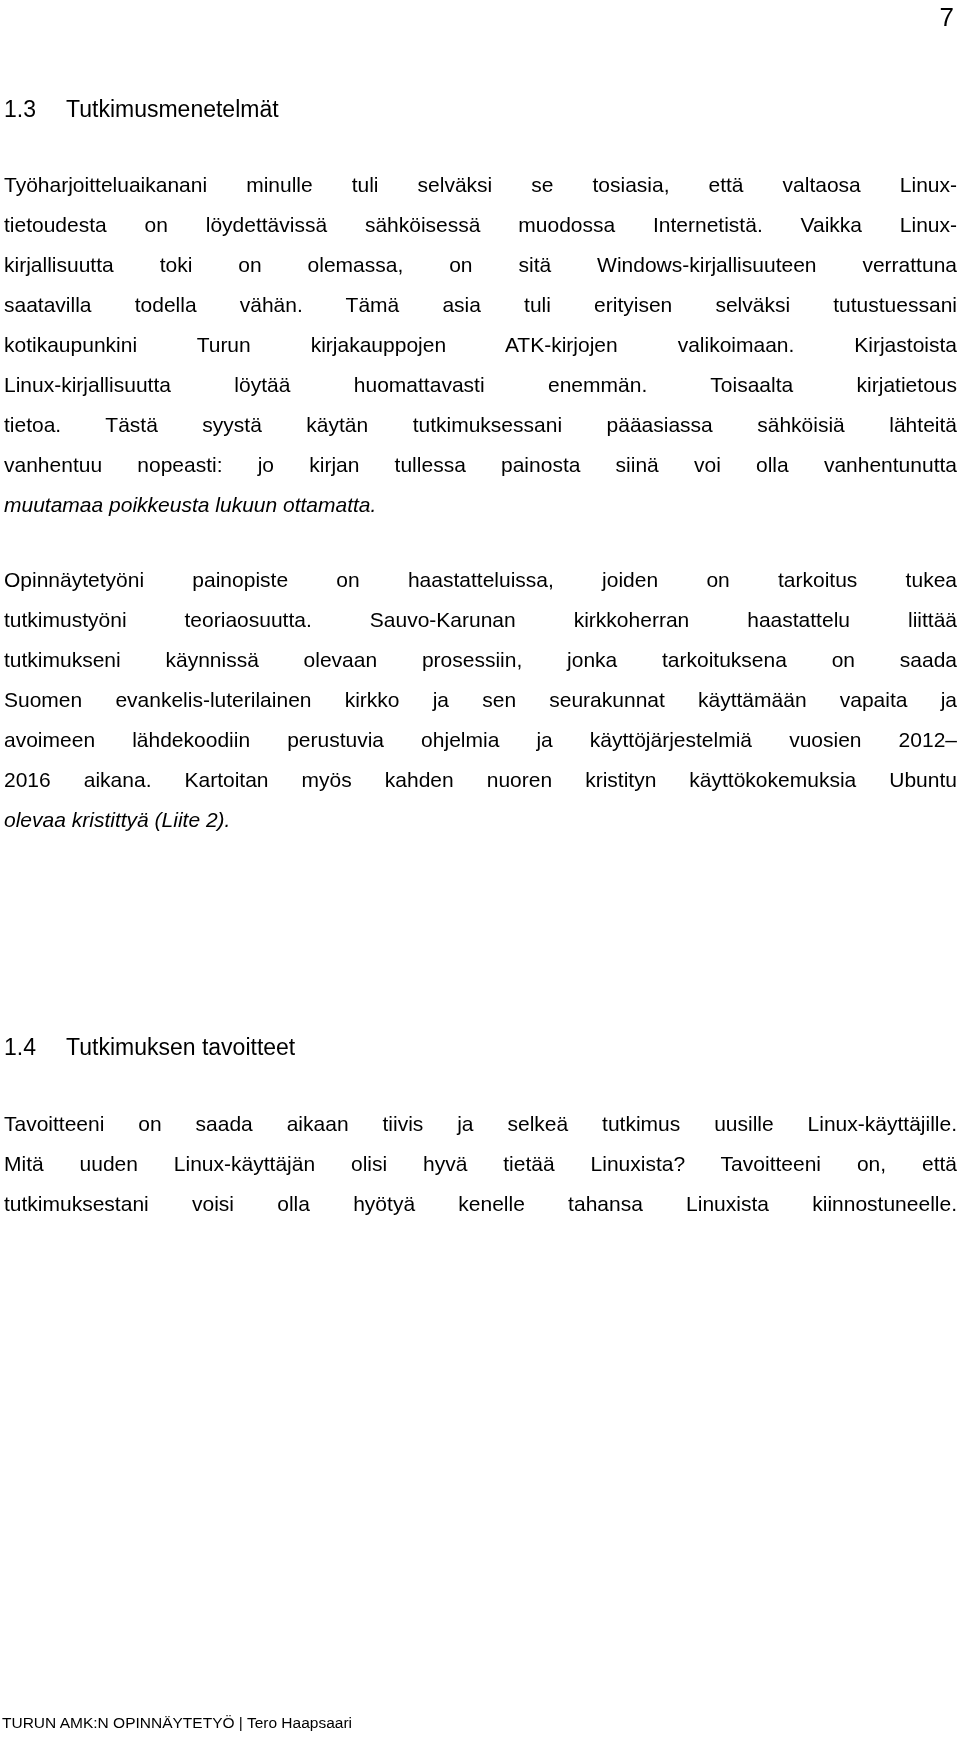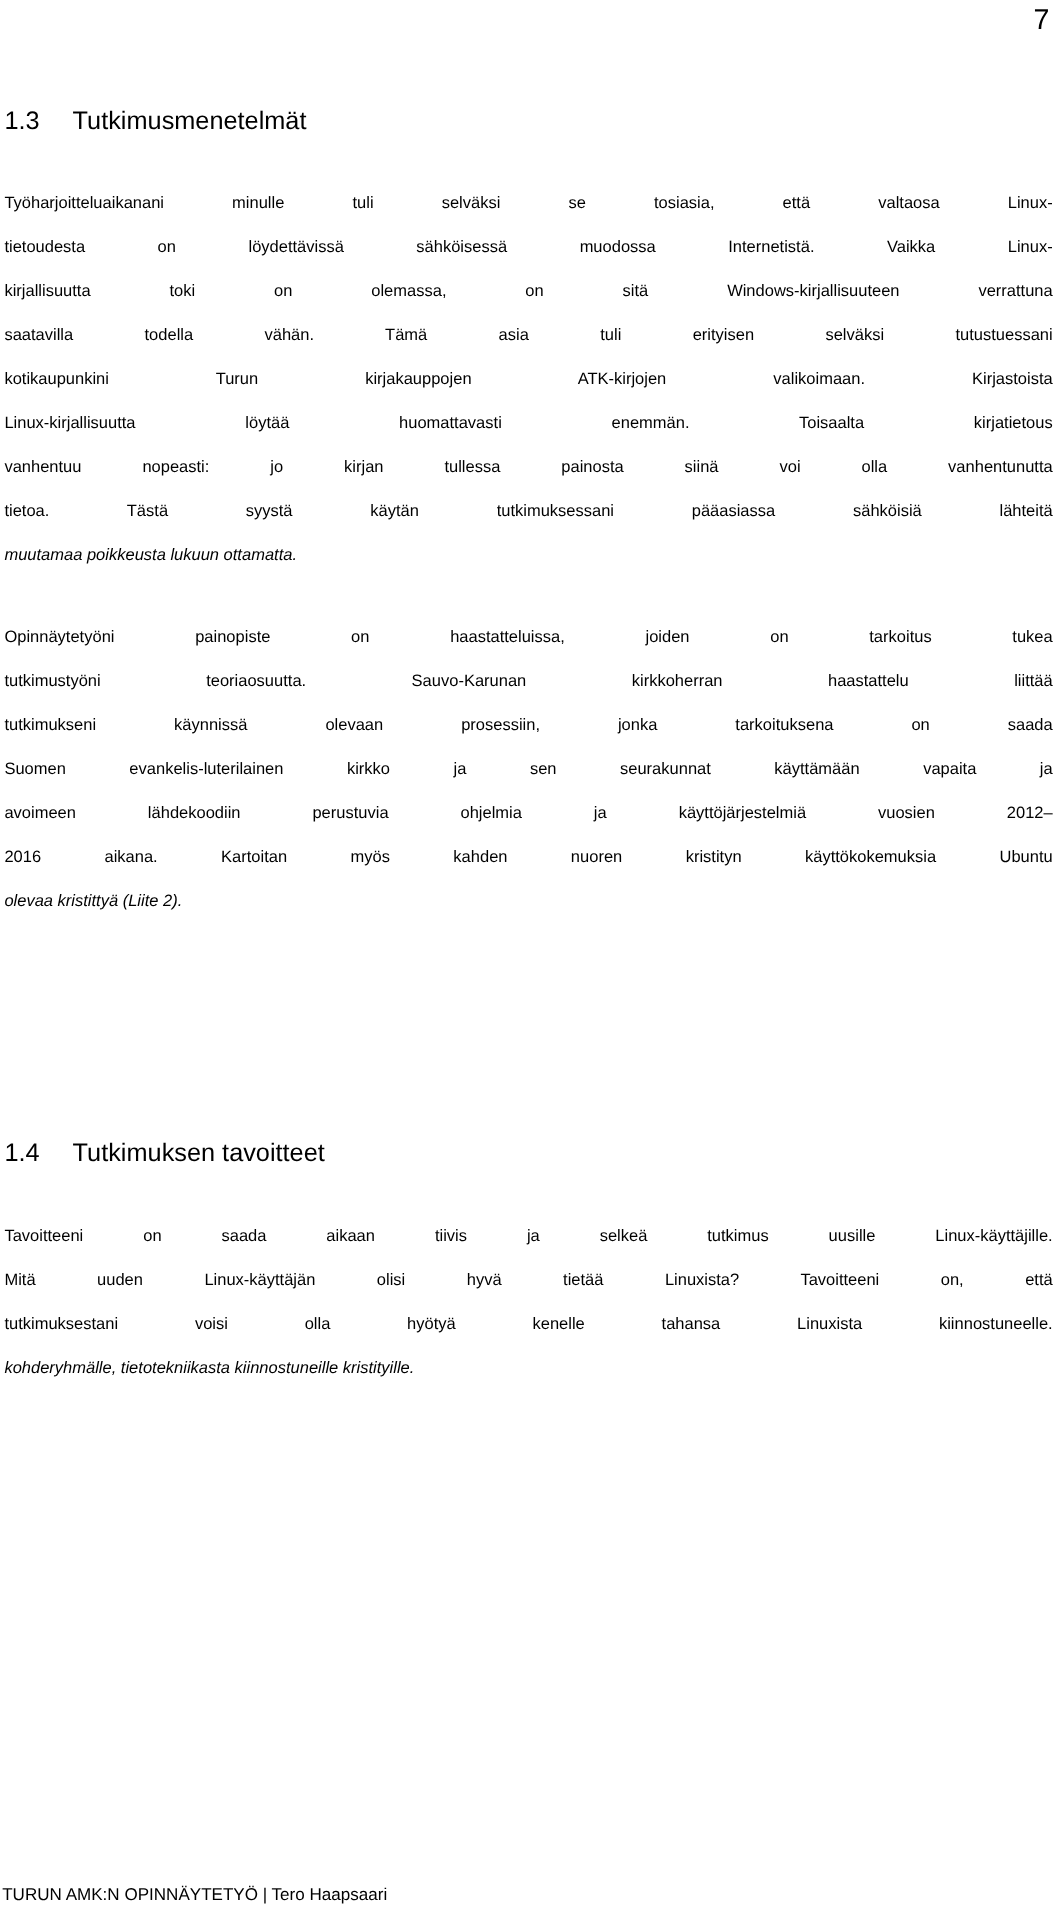--- a/index.html
+++ b/index.html
@@ -5,57 +5,56 @@
   html, body { margin: 0; padding: 0; background: #ffffff; }
   body {
     width: 960px; height: 1738px; position: relative; overflow: hidden;
     font-family: "Liberation Sans", sans-serif; color: #000;
   }
   .page-number { position: absolute; right: 6px; top: 2px; font-size: 26px; }
   .heading { position: absolute; left: 4px; font-size: 23px; white-space: pre; }
   .heading .num { display: inline-block; width: 62px; }
   .para { position: absolute; left: 4px; width: 953px; }
   .line {
-    display: block; height: 40px; line-height: 40px; font-size: 15px;
+    display: block; height: 40px; line-height: 40px; font-size: 21px;
     text-align: justify; text-align-last: justify; white-space: nowrap;
   }
   .line.last { text-align-last: left; font-style: italic; }
   .footer { position: absolute; left: 2px; top: 1714px; font-size: 15.5px; text-align: center; }
 </style>
 </head>
 <body>
 
 <div class="page-number">7</div>
 
 <div class="heading" style="top:96px"><span class="num">1.3</span><span>Tutkimusmenetelmät</span></div>
 
 <div class="para" style="top:165px">
   <span class="line">Työharjoitteluaikanani minulle tuli selväksi se tosiasia, että valtaosa Linux-</span>
   <span class="line">tietoudesta on löydettävissä sähköisessä muodossa Internetistä. Vaikka Linux-</span>
   <span class="line">kirjallisuutta toki on olemassa, on sitä Windows-kirjallisuuteen verrattuna</span>
   <span class="line">saatavilla todella vähän. Tämä asia tuli erityisen selväksi tutustuessani</span>
   <span class="line">kotikaupunkini Turun kirjakauppojen ATK-kirjojen valikoimaan. Kirjastoista</span>
   <span class="line">Linux-kirjallisuutta löytää huomattavasti enemmän. Toisaalta kirjatietous</span>
+  <span class="line">tietoa. Tästä syystä käytän tutkimuksessani pääasiassa sähköisiä lähteitä</span>
   <span class="line">vanhentuu nopeasti: jo kirjan tullessa painosta siinä voi olla vanhentunutta</span>
-  <span class="line">tietoa. Tästä syystä käytän tutkimuksessani pääasiassa sähköisiä lähteitä</span>
   <span class="line last">muutamaa poikkeusta lukuun ottamatta.</span>
 </div>
 
 <div class="para" style="top:560px">
   <span class="line">Opinnäytetyöni painopiste on haastatteluissa, joiden on tarkoitus tukea</span>
   <span class="line">tutkimustyöni teoriaosuutta. Sauvo-Karunan kirkkoherran haastattelu liittää</span>
   <span class="line">tutkimukseni käynnissä olevaan prosessiin, jonka tarkoituksena on saada</span>
   <span class="line">Suomen evankelis-luterilainen kirkko ja sen seurakunnat käyttämään vapaita ja</span>
   <span class="line">avoimeen lähdekoodiin perustuvia ohjelmia ja käyttöjärjestelmiä vuosien 2012–</span>
   <span class="line">2016 aikana. Kartoitan myös kahden nuoren kristityn käyttökokemuksia Ubuntu</span>
   <span class="line last">olevaa kristittyä (Liite 2).</span>
 </div>
 
 <div class="heading" style="top:1034px"><span class="num">1.4</span><span>Tutkimuksen tavoitteet</span></div>
 
 <div class="para" style="top:1104px">
   <span class="line">Tavoitteeni on saada aikaan tiivis ja selkeä tutkimus uusille Linux-käyttäjille.</span>
   <span class="line">Mitä uuden Linux-käyttäjän olisi hyvä tietää Linuxista? Tavoitteeni on, että</span>
   <span class="line">tutkimuksestani voisi olla hyötyä kenelle tahansa Linuxista kiinnostuneelle.</span>
-  <span class="line last">kohderyhmälle, tietotekniikasta kiinnostuneille kristityille.</span>
 </div>
 
 <div class="footer">TURUN AMK:N OPINNÄYTETYÖ | Tero Haapsaari</div>
 
 </body></html>

